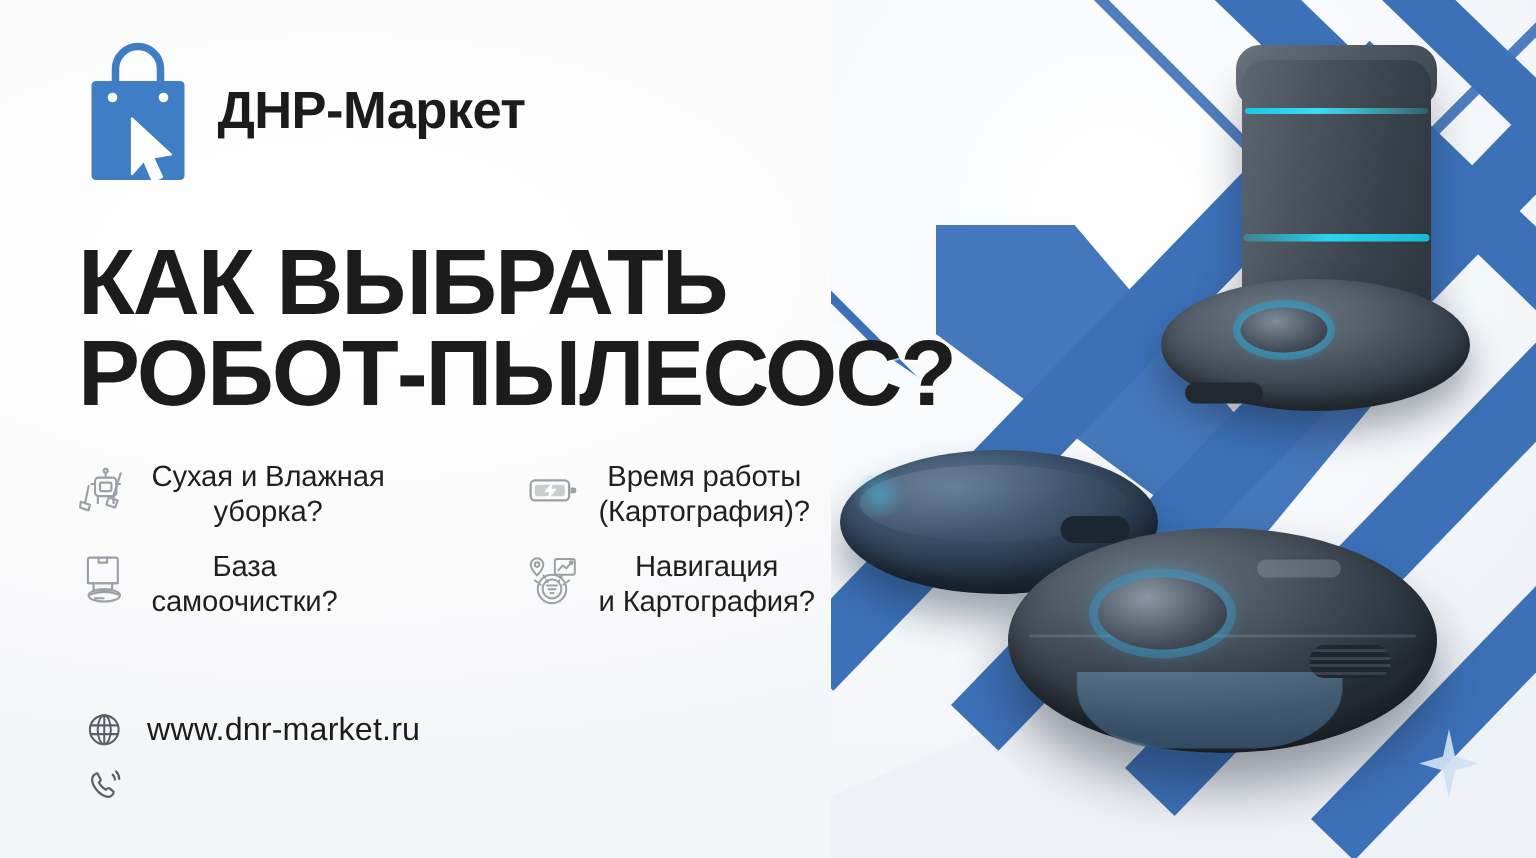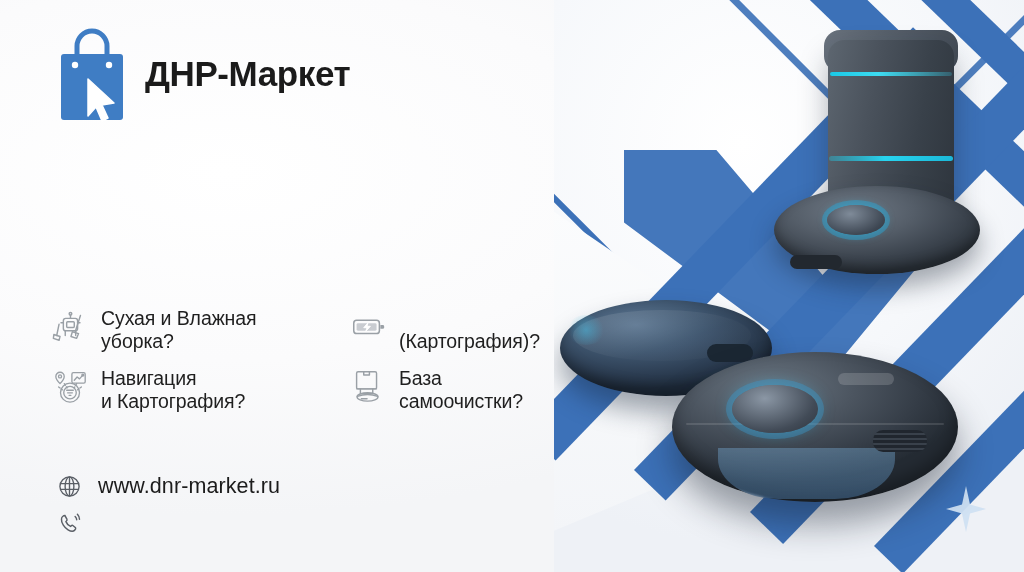--- a/index.html
+++ b/index.html
@@ -260,21 +260,21 @@
 
   
   .features {
     position:absolute; left:50px; top:306px;
     width:560px;
     display:grid;
     grid-template-columns:298px 262px;
     grid-auto-rows:auto;
     row-gap:14px;
   }
-  .feature { display:flex; align-items:flex-start; gap:11px; }
+  .feature { display:flex; align-items:flex-start; gap:11px;text-align:center; }
   .feat-icon {
     width:40px; height:40px; flex:0 0 40px;
     display:flex; align-items:center; justify-content:center;
     color:#9aa0a6;
   }
   .feat-text {
     font-size:19.5px; color:#1f1f1f; line-height:1.16;
     letter-spacing:-.1px; padding-top:1px;
   }
 
@@ -353,20 +353,24 @@
           <circle cx="20" cy="41" r="3.2" fill="#ffffff"></circle>
           <circle cx="54" cy="41" r="3.2" fill="#ffffff"></circle>
           <path d="M33 55 L33 92 L41 83 L47 97 L53 94 L47 81 L59 79 Z" fill="#ffffff" stroke="#ffffff" stroke-width="1.5" stroke-linejoin="round"></path>
         </svg>
       </div>
       <div class="logo-text-block">
         <div class="logo-title">ДНР-Маркет</div>
       </div>
     </div>
 
+    <div class="headline">
+      <span class="ln">КАК ВЫБРАТЬ</span>
+      <span class="ln">РОБОТ-ПЫЛЕСОС?</span>
+    </div>
 
     <div class="features">
 
       <div class="feature">
         <span class="feat-icon">
           <svg viewBox="0 0 40 40" width="38" height="38" fill="none" stroke="#9aa0a6" stroke-width="1.5" stroke-linejoin="round" stroke-linecap="round">
             <rect x="13" y="12" width="15" height="13" rx="2.5"></rect>
             <rect x="16.5" y="15.5" width="8" height="6" rx="1"></rect>
             <path d="M20.5 12 V8.5"></path>
               <circle cx="20.5" cy="7.2" r="1.4"></circle>
@@ -387,22 +391,40 @@
       <div class="feature">
         <span class="feat-icon">
           <svg viewBox="0 0 40 40" width="38" height="38" fill="none" stroke="#9aa0a6" stroke-width="1.6" stroke-linejoin="round">
             <rect x="5" y="14" width="27" height="14" rx="3"></rect>
             <rect x="8" y="17" width="21" height="8" rx="1.5" fill="#c9ccd1" stroke="none"></rect>
             <path d="M33 19 h2.5 a1.5 1.5 0 0 1 1.5 1.5 v1 a1.5 1.5 0 0 1 -1.5 1.5 H33 z" fill="#9aa0a6" stroke="none"></path>
             <path d="M20 16.5 L15.5 21.8 H19 L17.5 25.8 L22.5 20.3 H19 z" fill="#ffffff" stroke="#ffffff" stroke-width="1"></path>
           </svg>
         </span>
         <span class="feat-text">
-          <br>
+          <span>Время работы</span><br>
           <span>(Картография)?</span>
+        </span>
+      </div>
+
+      <div class="feature">
+        <span class="feat-icon">
+          <svg viewBox="0 0 40 40" width="38" height="38" fill="none" stroke="#9aa0a6" stroke-width="1.5" stroke-linejoin="round" stroke-linecap="round">
+            <rect x="8" y="5" width="21" height="18" rx="1.5"></rect>
+            <path d="M15.5 5 v3.5 h6 V5"></path>
+            <path d="M8 23 h21"></path>
+            <path d="M12 23 v5 h13 v-5"></path>
+            <ellipse cx="19.5" cy="31.5" rx="11" ry="4.4"></ellipse>
+            <path d="M8.8 31 q10.7 -4 21.4 0"></path>
+            <path d="M13 33.5 h6"></path>
+          </svg>
+        </span>
+        <span class="feat-text">
+          <span>База</span><br>
+          <span>самоочистки?</span>
         </span>
       </div>
 
       <div class="feature">
         <span class="feat-icon">
           <svg viewBox="0 0 40 40" width="38" height="38" fill="none" stroke="#9aa0a6" stroke-width="1.4" stroke-linejoin="round" stroke-linecap="round">
             <path d="M9.5 5.5 a4.4 4.4 0 0 1 4.4 4.4 c0 3.2 -4.4 7.6 -4.4 7.6 s-4.4 -4.4 -4.4 -7.6 a4.4 4.4 0 0 1 4.4 -4.4 z"></path>
             <circle cx="9.5" cy="9.9" r="1.6"></circle>
             <rect x="22" y="6" width="14" height="11" rx="1.5"></rect>
             <path d="M24.5 14 L27.5 10.5 L30 12.5 L33.5 8.5"></path>
@@ -414,38 +436,20 @@
             <path d="M27 17.5 L24.5 22" stroke-dasharray="2 2"></path>
             <path d="M8 21 L12 24" stroke-dasharray="2 2"></path>
             <path d="M32 21 L28 24" stroke-dasharray="2 2"></path>
           </svg>
         </span>
         <span class="feat-text">
           <span>Навигация</span><br>
           <span>и Картография?</span>
         </span>
       </div>
-
-      <div class="feature">
-        <span class="feat-icon">
-          <svg viewBox="0 0 40 40" width="38" height="38" fill="none" stroke="#9aa0a6" stroke-width="1.5" stroke-linejoin="round" stroke-linecap="round">
-            <rect x="8" y="5" width="21" height="18" rx="1.5"></rect>
-            <path d="M15.5 5 v3.5 h6 V5"></path>
-            <path d="M8 23 h21"></path>
-            <path d="M12 23 v5 h13 v-5"></path>
-            <ellipse cx="19.5" cy="31.5" rx="11" ry="4.4"></ellipse>
-            <path d="M8.8 31 q10.7 -4 21.4 0"></path>
-            <path d="M13 33.5 h6"></path>
-          </svg>
-        </span>
-        <span class="feat-text">
-          <span>База</span><br>
-          <span>самоочистки?</span>
-        </span>
-      </div>
     </div>
 
     <div class="contacts">
       <div class="contact-row">
         <span class="contact-ico">
           <svg viewBox="0 0 24 24" width="25" height="25" fill="none" stroke="#5a5f66" stroke-width="1.3">
             <circle cx="12" cy="12" r="9.2"></circle>
             <ellipse cx="12" cy="12" rx="4.2" ry="9.2"></ellipse>
             <path d="M3 9.2 h18 M3 14.8 h18 M12 2.8 v18.4"></path>
           </svg>

